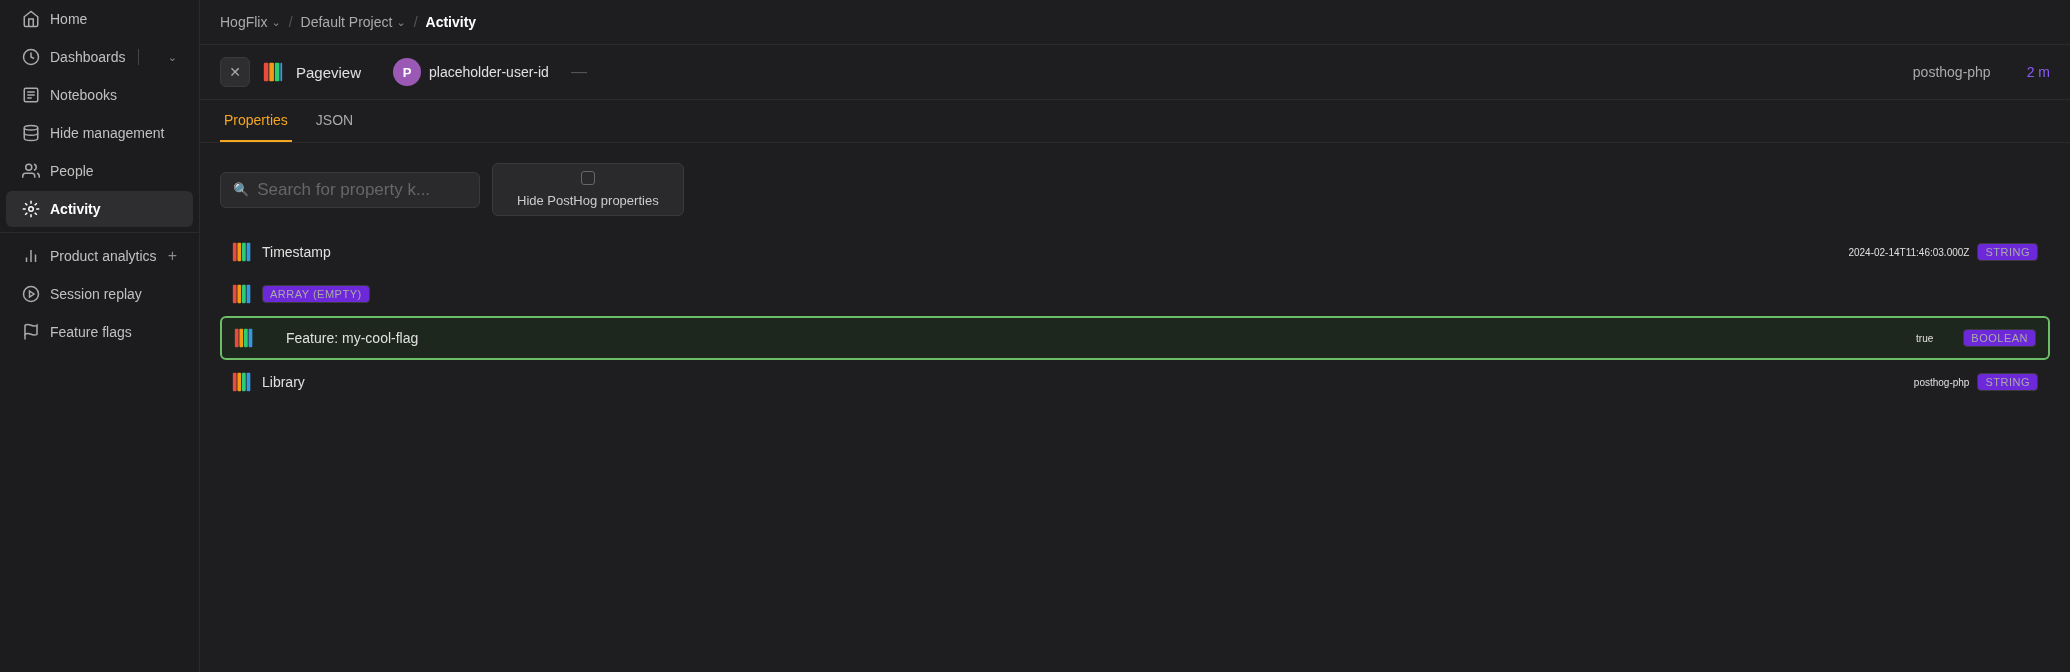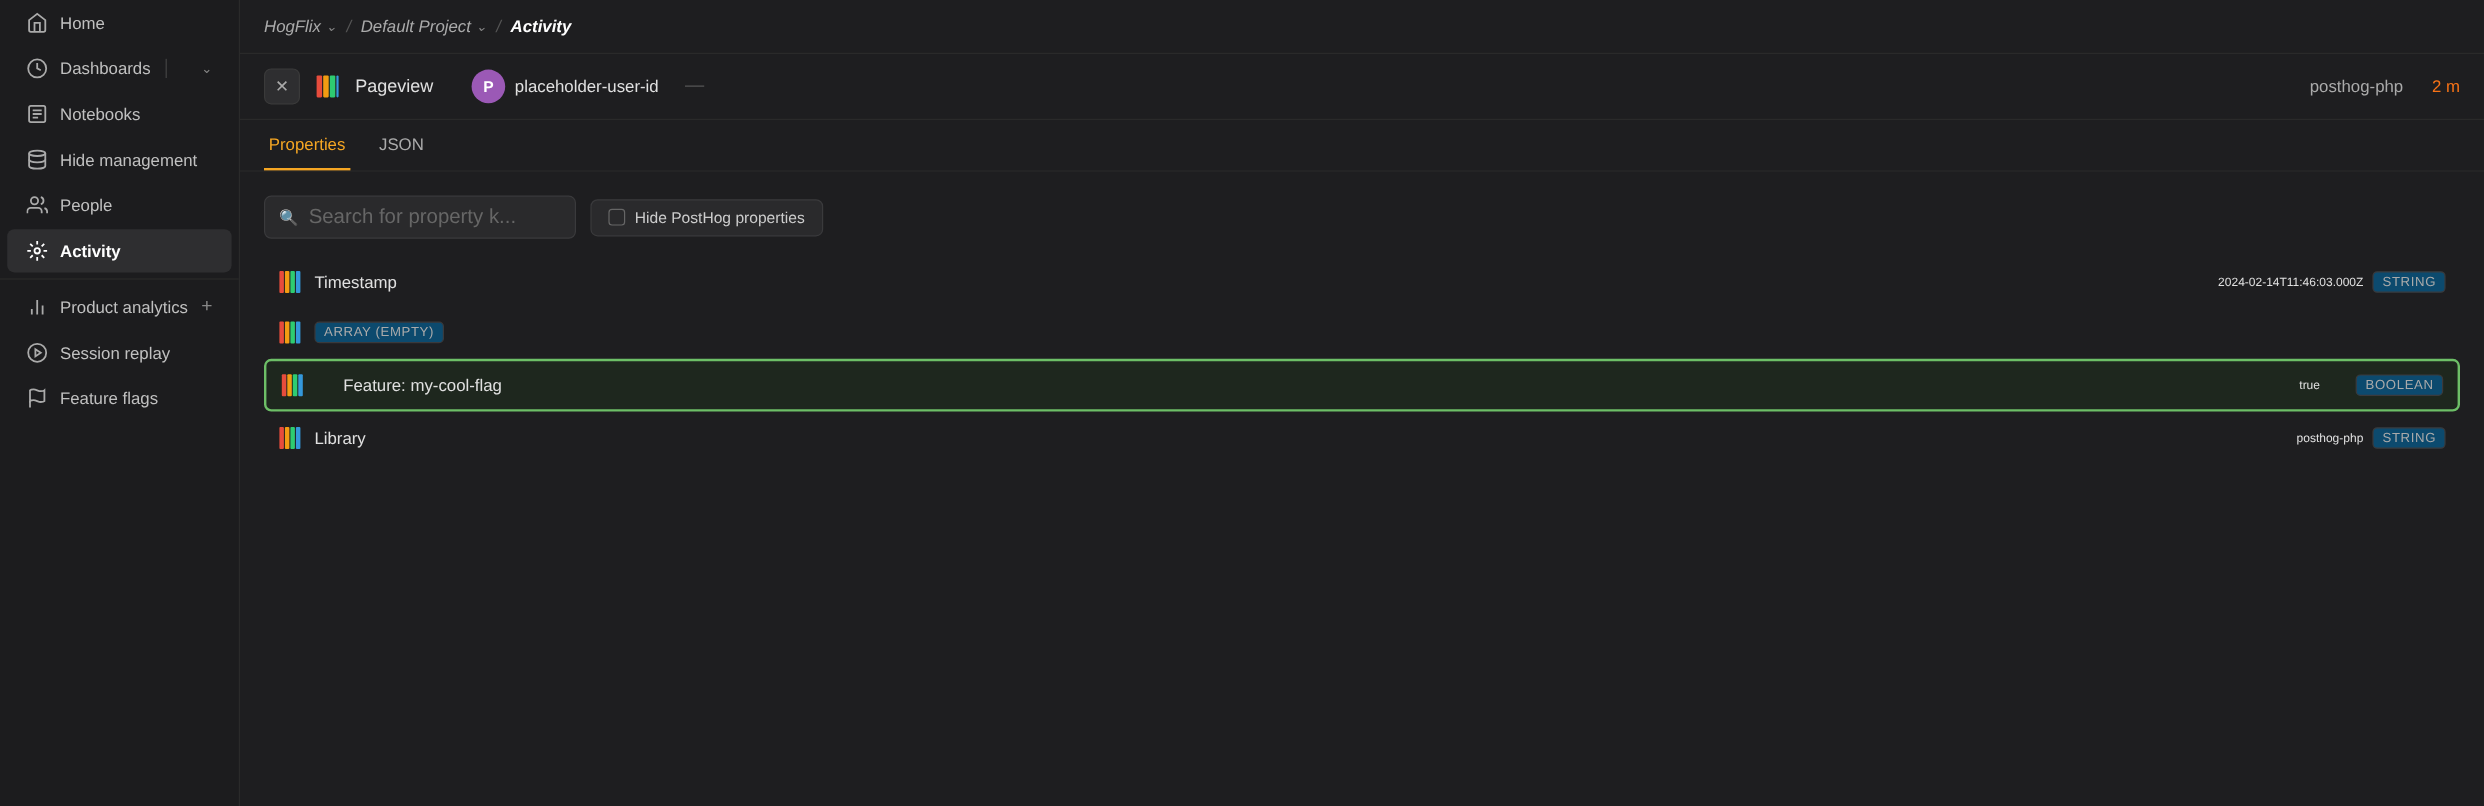--- a/index.html
+++ b/index.html
@@ -80,21 +80,20 @@
 
     
     .header {
       display: flex;
       align-items: center;
       gap: 6px;
       padding: 14px 20px;
       border-bottom: 1px solid #2a2a2a;
       font-size: 14px;
       color: #aaa;
-      font-style: italic;
     }
     .header .breadcrumb-link {
       display: flex;
       align-items: center;
       gap: 4px;
       color: #aaa;
       cursor: pointer;
     }
     .header .breadcrumb-sep { color: #555; margin: 0 2px; }
     .header .breadcrumb-current { color: #ffffff; font-weight: 600; }
@@ -153,22 +152,22 @@
       color: #555;
       margin-left: 10px;
     }
     .lib-name {
       margin-left: auto;
       font-size: 14px;
       color: #aaa;
     }
     .more-indicator {
       font-size: 14px;
-      color: #f97316;
-      margin-left: 12px;
+      color: #8b5cf6;
+      margin-left: 24px;
     }
 
     
     .tabs {
       display: flex;
       gap: 0;
       padding: 0 20px;
       border-bottom: 1px solid #2a2a2a;
     }
     .tab {
@@ -219,24 +218,25 @@
     .search-box input::placeholder { color: #666; }
     .search-icon-svg { color: #666; font-size: 13px; }
 
     .hide-btn {
       display: flex;
       align-items: center;
       gap: 8px;
       background: #2a2a2c;
       border: 1px solid #3a3a3c;
       border-radius: 6px;
-      padding: 7px 14px;
+      padding: 7px 24px;
       font-size: 13px;
       color: #ccc;
       cursor: pointer;
+      flex-direction: column;
     }
     .checkbox-empty {
       width: 14px;
       height: 14px;
       border: 1.5px solid #666;
       border-radius: 3px;
       background: transparent;
     }
     .prop-row {
       display: flex;
@@ -261,21 +261,21 @@
       font-size: 14px;
       color: #e0e0e0;
       flex: 1;
     }
     .prop-value {
       font-size: 10px;
       color: #e0e0e0;
       margin-right: 8px;
     }
     .prop-badge {
-      background: #0c4a6e;
+      background: #6d28d9;
       border: 1px solid #3a3a3c;
       border-radius: 4px;
       padding: 2px 7px;
       font-size: 11px;
       color: #aaa;
       text-transform: uppercase;
       letter-spacing: 0.5px;
     }
 
     

